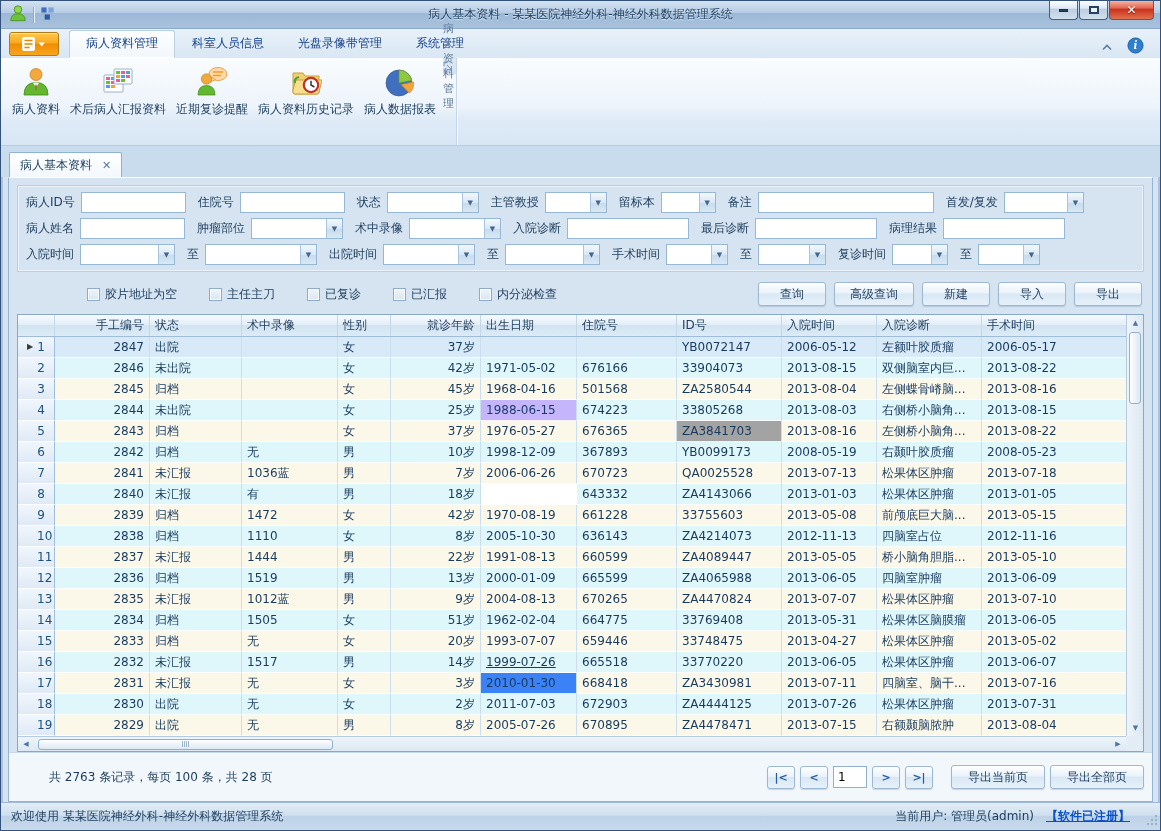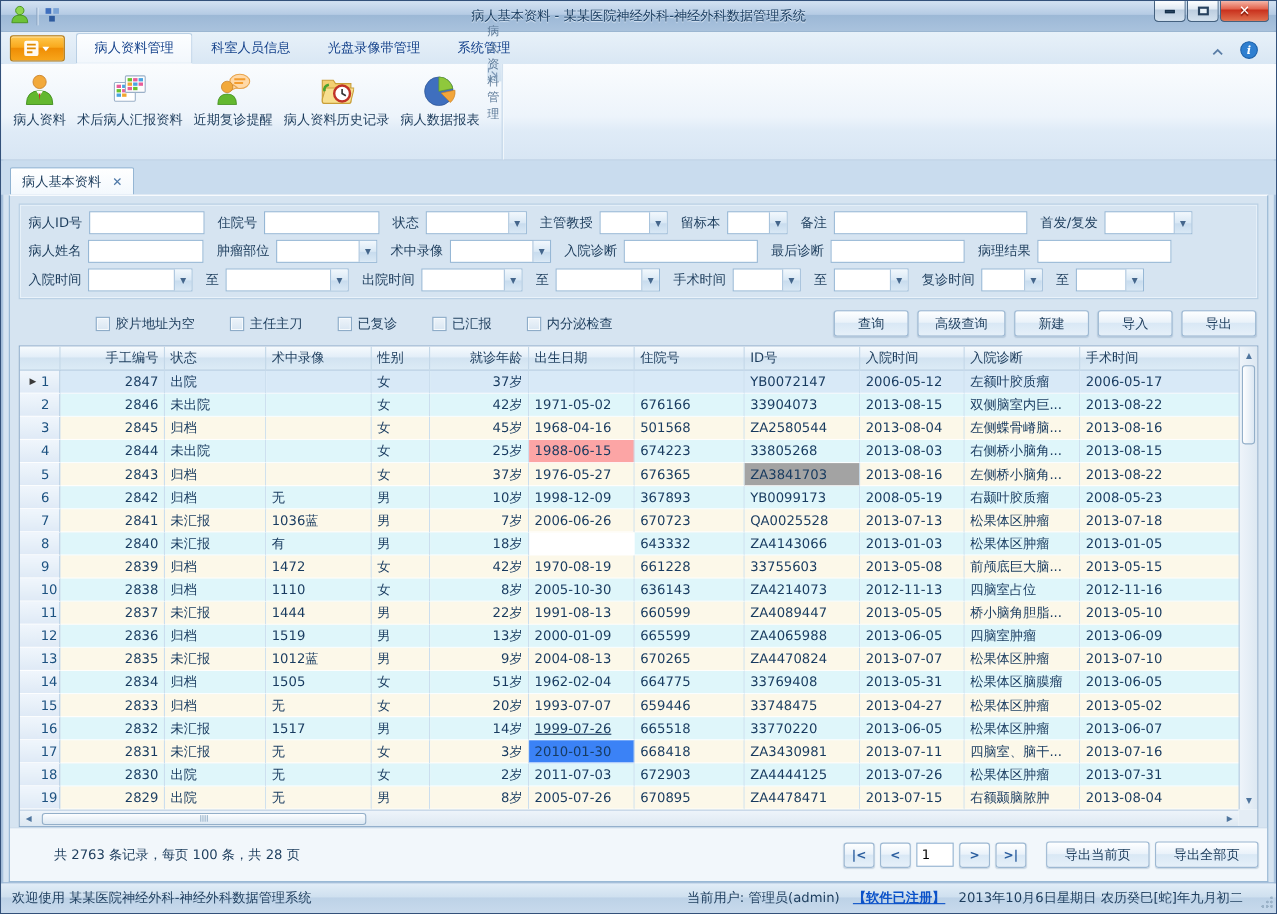--- a/index.html
+++ b/index.html
@@ -514,21 +514,21 @@
           <div class="grow">
             <div class="gc rowhead" style="width: 37px; flex: 0 0 37px;">
               <span class="ind"></span>
               <span class="rnum">4</span>
             </div>
             <div class="gc al-r" style="width: 95px; flex: 0 0 95px; background: rgb(223, 246, 250);">2844</div>
             <div class="gc" style="width: 92px; flex: 0 0 92px; background: rgb(223, 246, 250);">未出院</div>
             <div class="gc" style="width: 96px; flex: 0 0 96px; background: rgb(223, 246, 250);"></div>
             <div class="gc" style="width: 53px; flex: 0 0 53px; background: rgb(223, 246, 250);">女</div>
             <div class="gc al-r" style="width: 90px; flex: 0 0 90px; background: rgb(223, 246, 250);">25岁</div>
-            <div class="gc" style="width: 96px; flex: 0 0 96px; background: #fca5a5;">1988-06-15</div>
+            <div class="gc" style="width: 96px; flex: 0 0 96px; background: #c4b5fd;">1988-06-15</div>
             <div class="gc" style="width: 100px; flex: 0 0 100px; background: rgb(223, 246, 250);">674223</div>
             <div class="gc" style="width: 105px; flex: 0 0 105px; background: rgb(223, 246, 250);">33805268</div>
             <div class="gc" style="width: 95px; flex: 0 0 95px; background: rgb(223, 246, 250);">2013-08-03</div>
             <div class="gc" style="width: 105px; flex: 0 0 105px; background: rgb(223, 246, 250);">右侧桥小脑角...</div>
             <div class="gc" style="width: 146px; flex: 0 0 146px; background: rgb(223, 246, 250);">2013-08-15</div>
           </div>
           <div class="grow">
             <div class="gc rowhead" style="width: 37px; flex: 0 0 37px;">
               <span class="ind"></span>
               <span class="rnum">5</span>
@@ -817,17 +817,16 @@
         <div class="btn w94">导出全部页</div>
       </div>
     </div>
   </div>
 
   <div class="statusbar">
     <span>欢迎使用 某某医院神经外科-神经外科数据管理系统</span>
     <div class="sb-right">
       <span>当前用户: 管理员(admin)</span>
       <span class="license-link">【软件已注册】</span>
-      <span>2013年10月6日星期日 农历癸巳[蛇]年九月初二</span>
     </div>
     <span class="grip"></span>
   </div>
 </div>
 
 </body></html>

